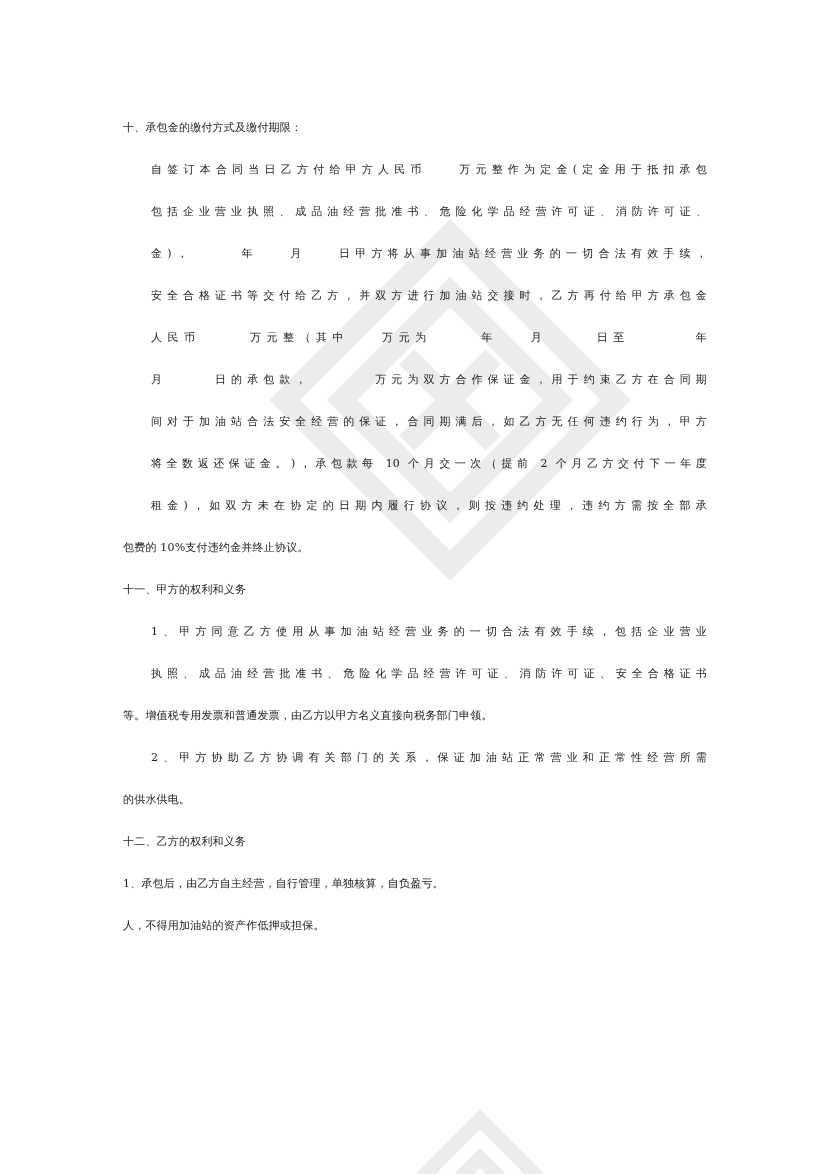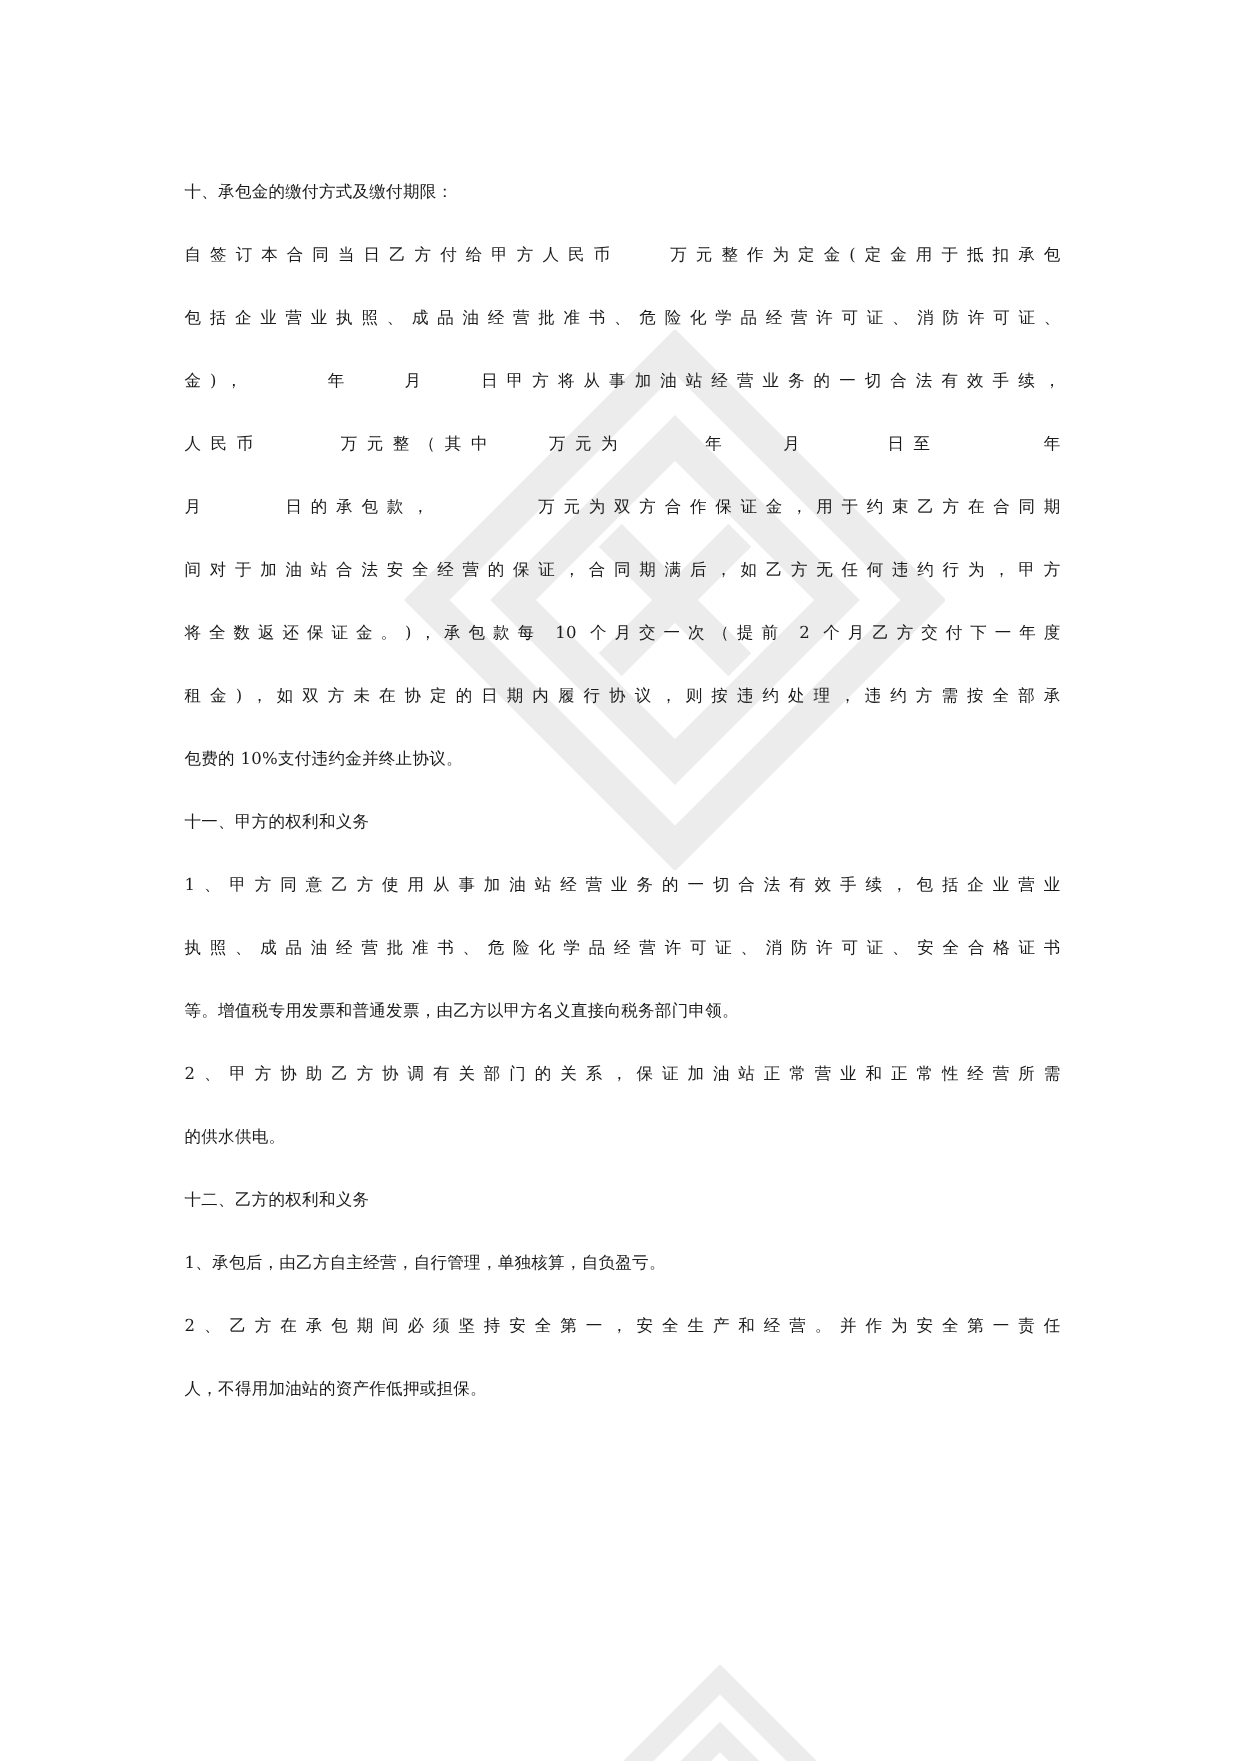--- a/index.html
+++ b/index.html
@@ -38,20 +38,21 @@
     .line {
       height: 42px;
       line-height: 42px;
       font-size: 11px;
       white-space: pre;
       letter-spacing: 0.2px;
     }
     .line.justify {
       text-align: justify;
       text-align-last: justify;
+      margin-left: 28px;
     }
   </style>
 </head>
 <body>
 
 <div class="page">
 
   <svg class="watermark wm1" viewBox="0 0 100 100">
     <g fill="none" stroke="#000" stroke-width="6">
       <path d="M50 4 L96 50 L50 96 L4 50 Z"></path>
@@ -66,33 +67,33 @@
       <path d="M38 38 L62 62 M62 38 L38 62"></path>
     </g>
   </svg>
 
   <div class="content">
 
     <div class="line">十、承包金的缴付方式及缴付期限：</div>
     <div class="line justify">自签订本合同当日乙方付给甲方人民币　　万元整作为定金(定金用于抵扣承包</div>
     <div class="line justify">包括企业营业执照、成品油经营批准书、危险化学品经营许可证、消防许可证、</div>
     <div class="line justify">金)，　　　年　　月　　日甲方将从事加油站经营业务的一切合法有效手续，</div>
+    <div class="line justify">安全合格证书等交付给乙方，并双方进行加油站交接时，乙方再付给甲方承包金</div>
     <div class="line justify">人民币　　　万元整（其中　　万元为　　　年　　月　　　日至　　　　年</div>
     <div class="line justify">月　　　日的承包款，　　　　万元为双方合作保证金，用于约束乙方在合同期</div>
     <div class="line justify">间对于加油站合法安全经营的保证，合同期满后，如乙方无任何违约行为，甲方</div>
     <div class="line justify">将全数返还保证金。)，承包款每 10 个月交一次（提前 2 个月乙方交付下一年度</div>
     <div class="line justify">租金)，如双方未在协定的日期内履行协议，则按违约处理，违约方需按全部承</div>
     <div class="line">包费的 10%支付违约金并终止协议。</div>
 
     <div class="line">十一、甲方的权利和义务</div>
     <div class="line justify">1、甲方同意乙方使用从事加油站经营业务的一切合法有效手续，包括企业营业</div>
     <div class="line justify">执照、成品油经营批准书、危险化学品经营许可证、消防许可证、安全合格证书</div>
     <div class="line">等。增值税专用发票和普通发票，由乙方以甲方名义直接向税务部门申领。</div>
     <div class="line justify">2、甲方协助乙方协调有关部门的关系，保证加油站正常营业和正常性经营所需</div>
     <div class="line">的供水供电。</div>
 
     <div class="line">十二、乙方的权利和义务</div>
     <div class="line">1、承包后，由乙方自主经营，自行管理，单独核算，自负盈亏。</div>
-    <div class="line justify">2、乙方在承包期间必须坚持安全第一，安全生产和经营。并作为安全第一责任</div>
     <div class="line">人，不得用加油站的资产作低押或担保。</div>
 
   </div>
 </div>
 
 </body></html>

